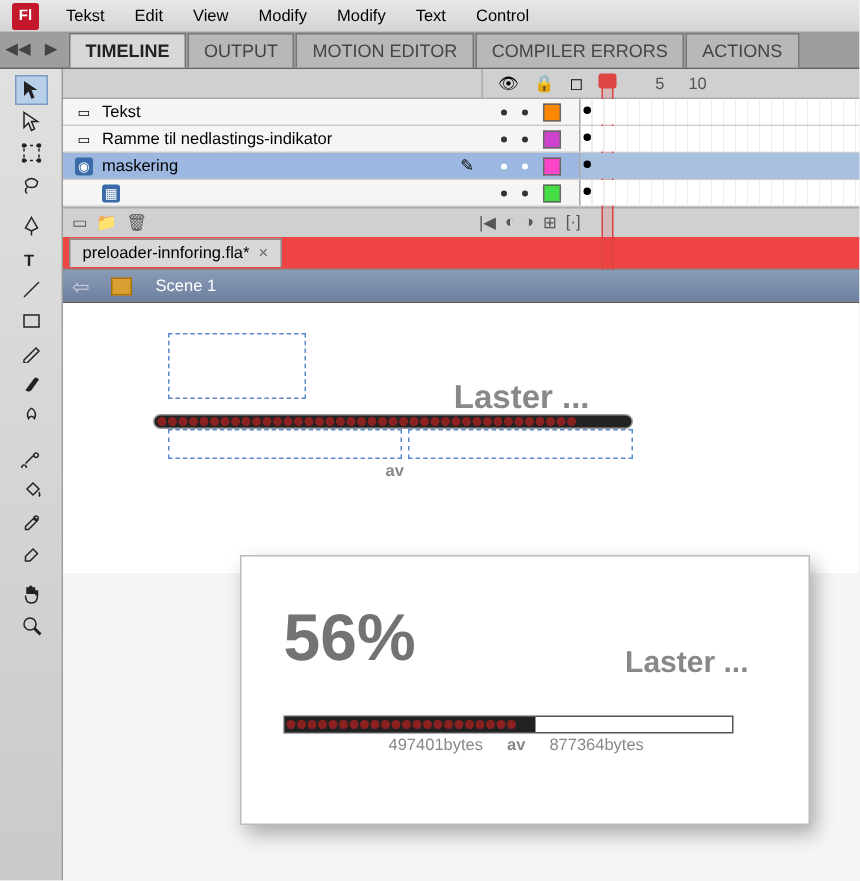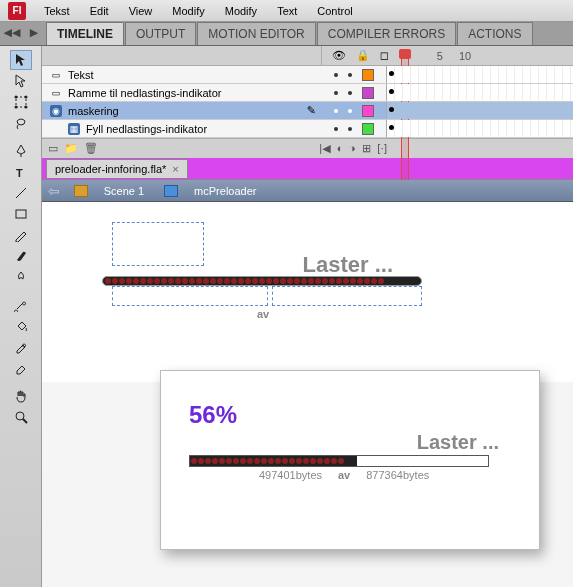--- a/index.html
+++ b/index.html
@@ -33,42 +33,42 @@
 .layer-dots { display: flex; gap: 10px; padding: 0 12px; align-items: center; }
 .dot { width: 4px; height: 4px; background: #333; border-radius: 50%; }
 .color-swatch { width: 12px; height: 12px; border: 1px solid #666; }
 .frame-track { flex: 1; background: repeating-linear-gradient(90deg, #fff 0, #fff 7px, #eee 7px, #eee 8px); border-left: 1px solid #aaa; height: 100%; position: relative; }
 .keyframe { position: absolute; left: 2px; top: 5px; width: 5px; height: 5px; background: #000; border-radius: 50%; }
 
 .tl-footer { height: 20px; background: #d0d0d0; border-top: 1px solid #aaa; display: flex; align-items: center; padding: 0 6px; gap: 8px; color: #555; justify-content: space-between; }
 .tl-footer-left { display:flex; gap:6px; }
 .tl-footer-right { display:flex; gap:6px; padding-right: 180px; }
 
-.doc-tab-bar { margin-left: 42px; background: #d946ef; height: 22px; display: flex; align-items: center; padding-left: 4px; border-bottom: 1px solid #888; }
+.doc-tab-bar { margin-left: 42px; background: #ef4444; height: 22px; display: flex; align-items: center; padding-left: 4px; border-bottom: 1px solid #888; }
 .doc-tab { background: #d8d8d8; padding: 3px 8px; border: 1px solid #888; border-bottom: none; display: flex; align-items: center; gap: 6px; }
 .doc-close { cursor: pointer; color: #666; }
 
 .breadcrumb { margin-left: 42px; background: linear-gradient(#8a9bb5, #6d81a0); height: 22px; display: flex; align-items: center; padding-left: 6px; gap: 8px; color: #fff; border-bottom: 1px solid #555; }
 .bc-arrow { color: #ccd; font-size: 14px; }
 .bc-item { display: flex; align-items: center; gap: 16px; padding: 2px 6px; cursor: pointer; }
 .bc-icon { width: 14px; height: 12px; background: #d8a030; border: 1px solid #aa7010; }
 .bc-icon.symbol { background: #4a90d8; border-color: #2a5a9a; }
 
 .stage { margin-left: 42px; background: #fff; height: 180px; position: relative; padding: 20px; }
 .placeholder-box { border: 1px dashed #5a8acc; position: absolute; }
 .pb1 { left: 70px; top: 20px; width: 92px; height: 44px; }
 .pb2 { left: 70px; top: 84px; width: 156px; height: 20px; }
 .pb3 { left: 230px; top: 84px; width: 150px; height: 20px; }
 .loading-text { position: absolute; right: 180px; top: 50px; font-size: 22px; color: #888; font-weight: bold; }
 .av-text { position: absolute; left: 215px; top: 106px; font-size: 11px; color: #888; font-weight: bold; }
 .progress-track { position: absolute; left: 60px; top: 74px; width: 320px; height: 10px; background: #222; border-radius: 5px; display: flex; align-items: center; padding: 0 2px; gap: 1px; overflow: hidden; border: 1px solid #999; }
 .progress-dot { width: 6px; height: 6px; background: #8b2020; border-radius: 50%; flex-shrink: 0; }
 
 .preview-card { position: absolute; left: 160px; top: 370px; width: 380px; height: 180px; background: #fff; border: 1px solid #bbb; box-shadow: 4px 6px 12px rgba(0,0,0,0.3); padding: 30px 28px; }
-.pv-percent { font-size: 24px; color: #6d28d9; font-weight: bold; }
+.pv-percent { font-size: 44px; color: #737373; font-weight: bold; }
 .pv-loading { position: absolute; right: 40px; top: 60px; font-size: 20px; color: #888; font-weight: bold; }
 .pv-progress { margin-top: 26px; width: 300px; height: 12px; border: 1px solid #555; position: relative; display: flex; align-items: center; }
 .pv-fill { width: 56%; height: 100%; background: #222; display: flex; align-items: center; gap: 1px; padding: 0 1px; overflow: hidden; }
 .pv-bytes { display: flex; gap: 16px; margin-top: 2px; font-size: 10px; color: #888; padding-left: 70px; }
 .pv-av { font-weight: bold; }
 </style>
 </head>
 <body>
 
 <div class="app-header">
@@ -245,21 +245,20 @@
         <span class="color-swatch" style="background:#ff44cc"></span>
       </div>
     <div class="frame-track" style="background:#a8c0e0">
         <span class="keyframe"></span>
       </div>
   </div>
 
   <div class="layer-row">
     <div class="layer-name-area" style="padding-left:26px">
       <span class="layer-icon" style="background:#3a6aa8;color:#fff;border-radius:2px;padding:0 2px">▦</span>
-      <span>Fyll nedlastings-indikator</span>
     </div>
     <div class="layer-dots">
         <span class="dot"></span>
         <span class="dot"></span>
         <span class="color-swatch" style="background:#44dd44"></span>
       </div>
     <div class="frame-track">
         <span class="keyframe"></span>
       </div>
   </div>
@@ -288,24 +287,20 @@
     <span class="doc-close">×</span>
   </div>
 </div>
 
 <div class="breadcrumb">
   <span class="bc-arrow">⇦</span>
   <div class="bc-item">
     <span class="bc-icon"></span>
     <span>Scene 1</span>
   </div>
-  <div class="bc-item">
-    <span class="bc-icon symbol"></span>
-    <span>mcPreloader</span>
-  </div>
 </div>
 
 <div class="stage">
   <div class="placeholder-box pb1"></div>
   <div class="loading-text">Laster ...</div>
   <div class="progress-track">
     <div class="progress-dot"></div>
       <div class="progress-dot"></div>
       <div class="progress-dot"></div>
       <div class="progress-dot"></div>

